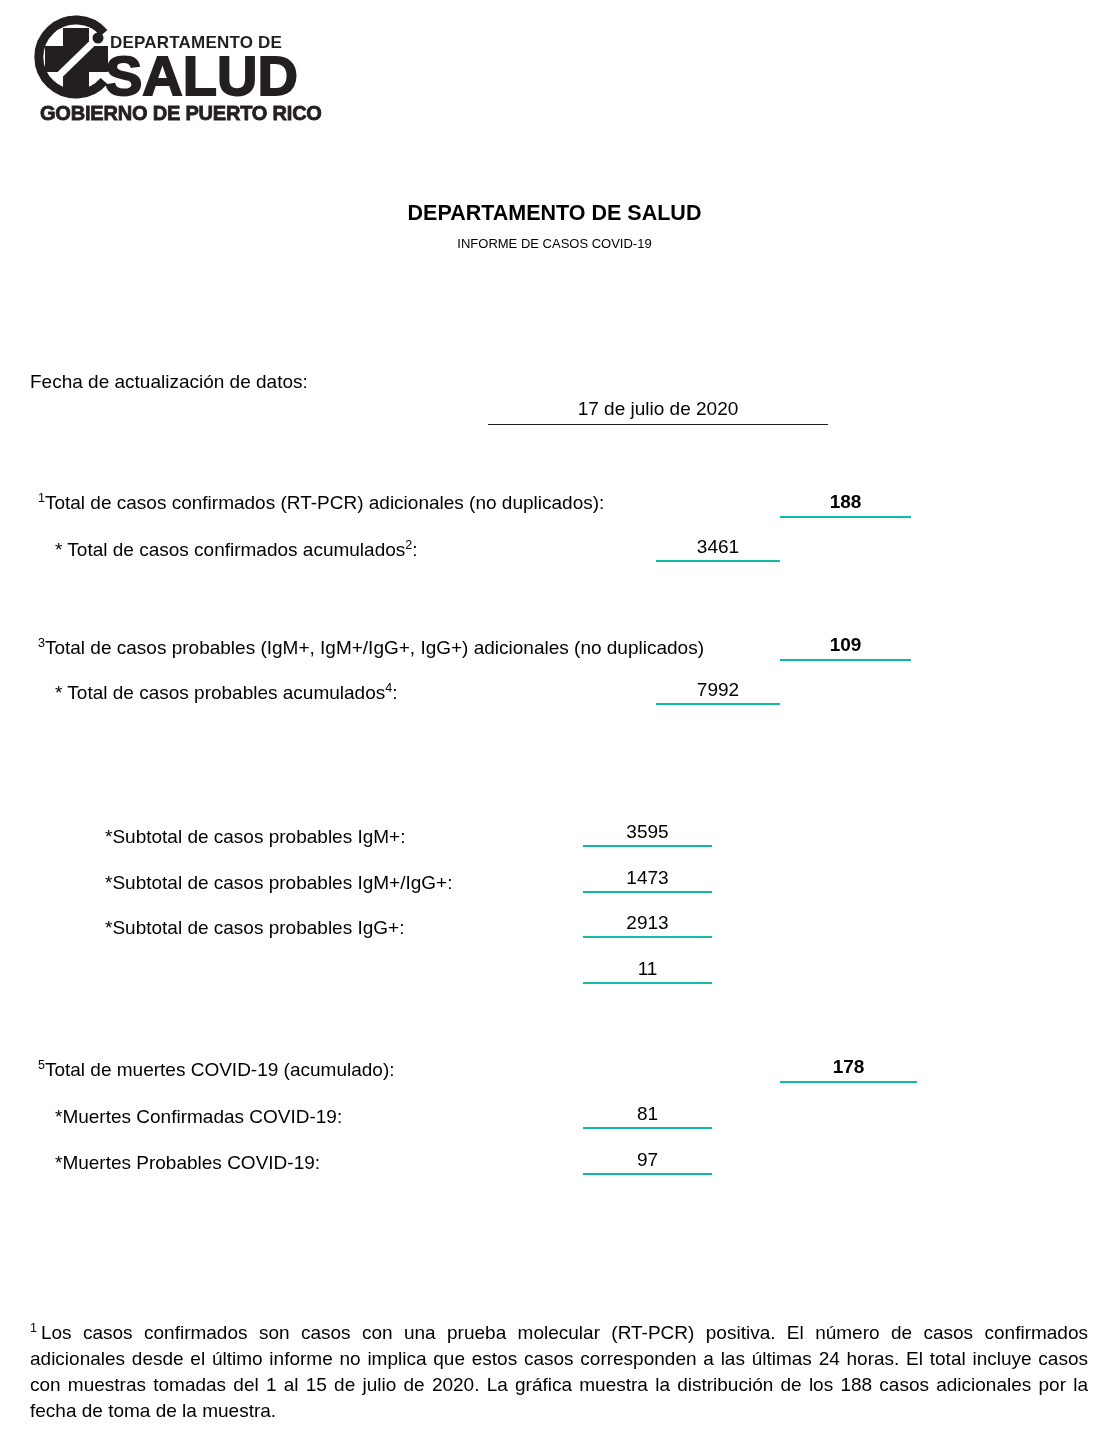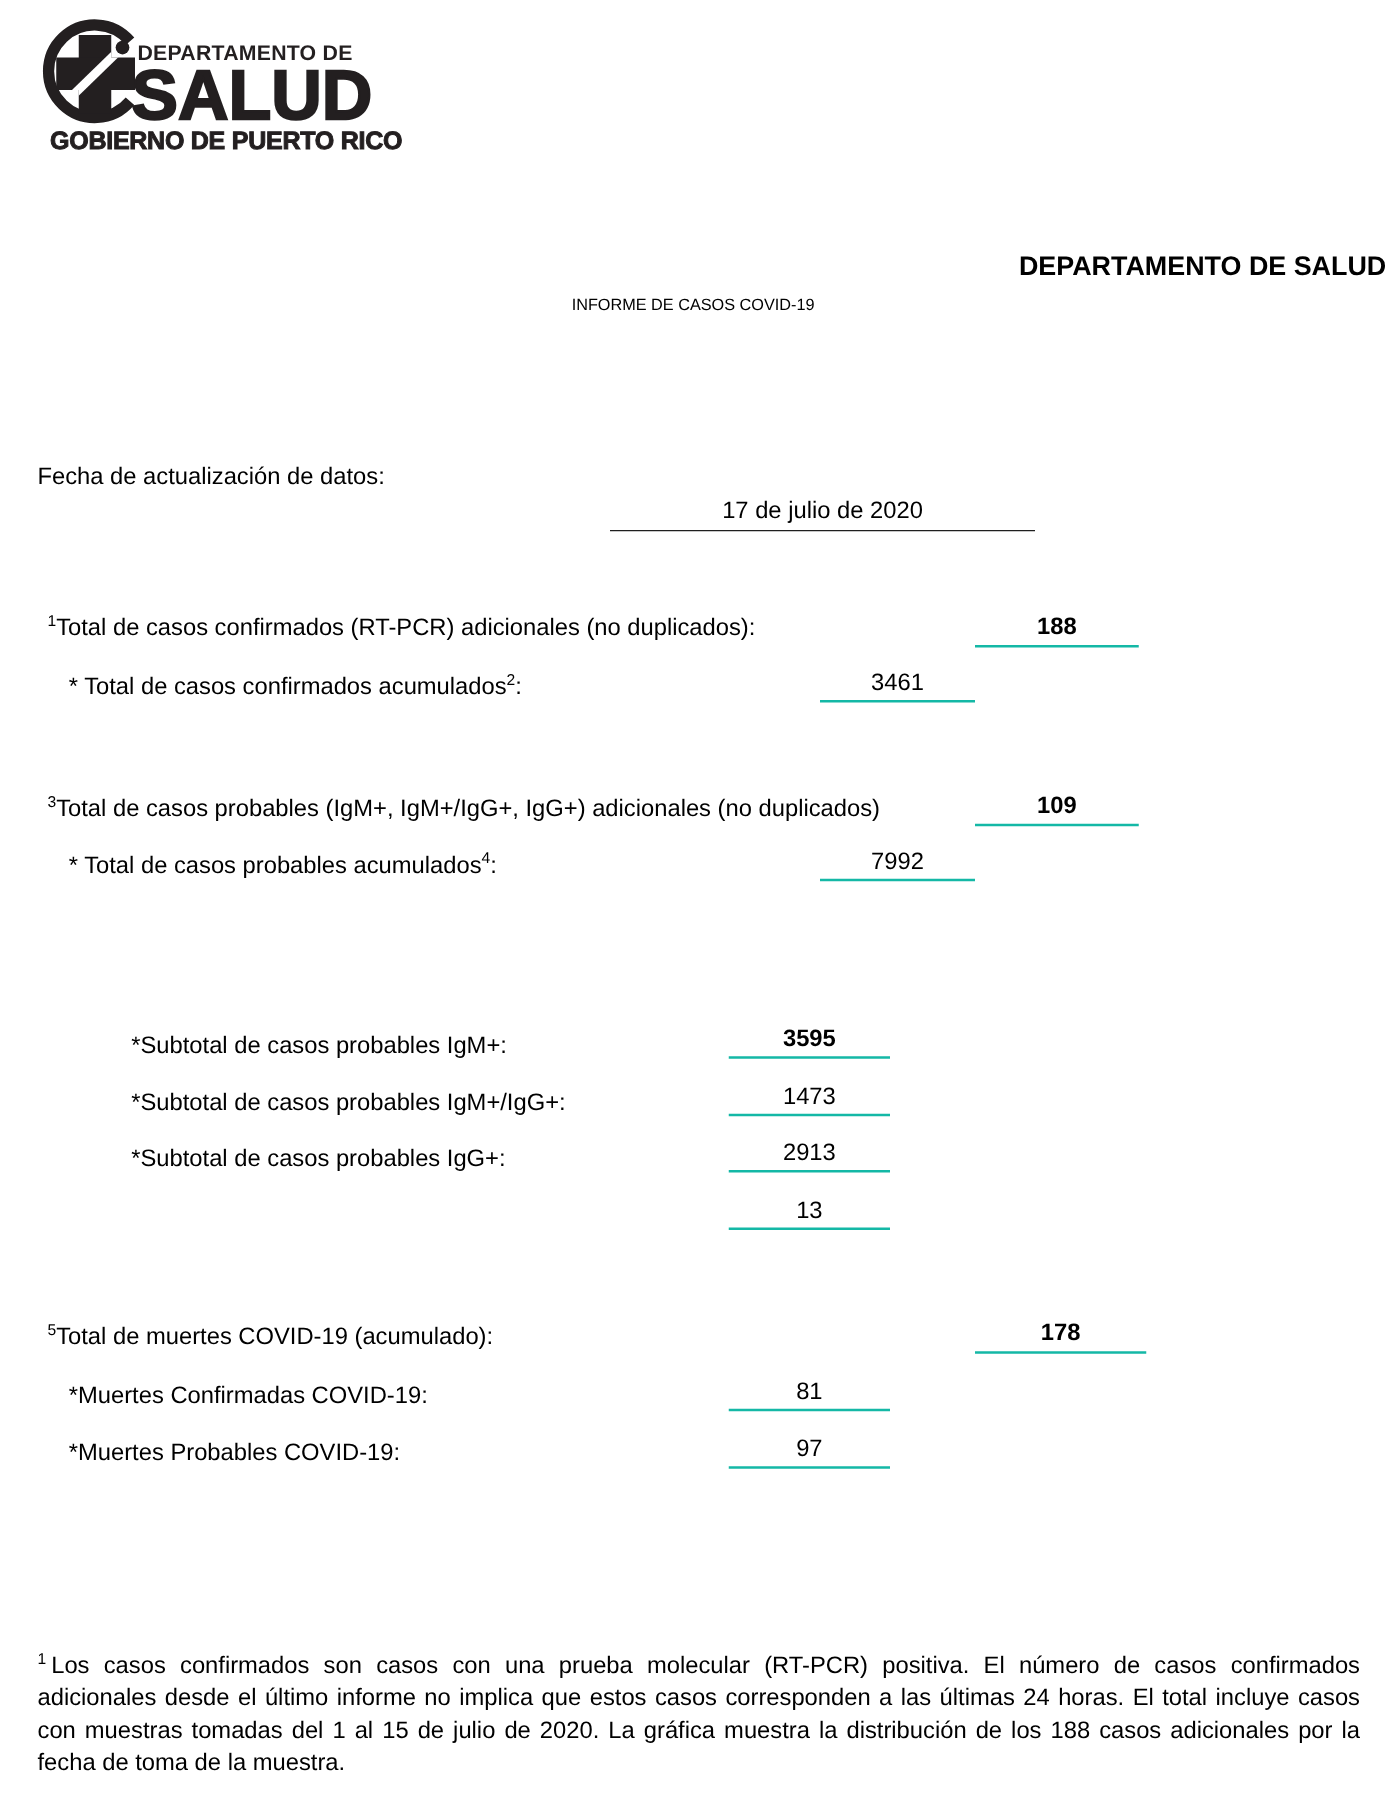--- a/index.html
+++ b/index.html
@@ -24,21 +24,21 @@
     font-size:56px;line-height:56px;font-weight:bold;letter-spacing:0;
     -webkit-text-stroke:1.8px #231f20;white-space:nowrap;
   }
   .logo-gov{
     position:absolute;left:10px;top:90px;
     font-size:20px;font-weight:bold;letter-spacing:-.2px;
     -webkit-text-stroke:.8px #231f20;white-space:nowrap;
   }
 
   
-  .title{position:absolute;left:0;right:0;top:200px;text-align:right;
+  .title{position:absolute;left:0;right:0;top:200px;text-align:center;
     font-size:21.5px;font-weight:bold;line-height:26px;}
   .subtitle{position:absolute;left:0;right:0;top:231px;text-align:center;
     font-size:13px;line-height:26px;}
 
   
   .lbl{position:absolute;font-size:19px;line-height:25px;white-space:nowrap;}
   .val{position:absolute;font-size:19px;text-align:center;
     border-bottom:2px solid #14b8a6;box-sizing:border-box;}
   .val.b{font-weight:bold;}
   .val.dateline{border-bottom:1.5px solid #1f1f1f;margin-top:29px;}
@@ -94,29 +94,29 @@
   </div>
   <div class="val b" style="left:780px;top:632px;width:131px;height:29px;line-height:26px;">109</div>
 
   <div class="lbl" style="left:55px;top:680px;">
     <span class="sup"></span><span>* Total de casos probables acumulados</span><span class="sup">4</span><span>:</span>
   </div>
   <div class="val" style="left:656px;top:677px;width:124px;height:28px;line-height:25px;">7992</div>
 
 
   <div class="lbl" style="left:105px;top:824px;">*Subtotal de casos probables IgM+:</div>
-  <div class="val" style="left:583px;top:819px;width:129px;height:28px;line-height:25px;font-weight:bold;">3595</div>
+  <div class="val" style="left:583px;top:819px;width:129px;height:28px;line-height:25px;">3595</div>
 
   <div class="lbl" style="left:105px;top:870px;">*Subtotal de casos probables IgM+/IgG+:</div>
   <div class="val" style="left:583px;top:865px;width:129px;height:28px;line-height:25px;">1473</div>
 
   <div class="lbl" style="left:105px;top:915px;">*Subtotal de casos probables IgG+:</div>
   <div class="val" style="left:583px;top:910px;width:129px;height:28px;line-height:25px;">2913</div>
 
-  <div class="val" style="left:583px;top:956px;width:129px;height:28px;line-height:25px;">13</div>
+  <div class="val" style="left:583px;top:956px;width:129px;height:28px;line-height:25px;">11</div>
 
   <div class="lbl" style="left:38px;top:1057px;">
     <span class="sup">5</span><span>Total de muertes COVID-19 (acumulado):</span>
   </div>
   <div class="val b" style="left:780px;top:1053px;width:137px;height:30px;line-height:27px;">178</div>
 
   <div class="lbl" style="left:55px;top:1104px;">*Muertes Confirmadas COVID-19:</div>
   <div class="val" style="left:583px;top:1101px;width:129px;height:28px;line-height:25px;">81</div>
 
   <div class="lbl" style="left:55px;top:1150px;">*Muertes Probables COVID-19:</div>

